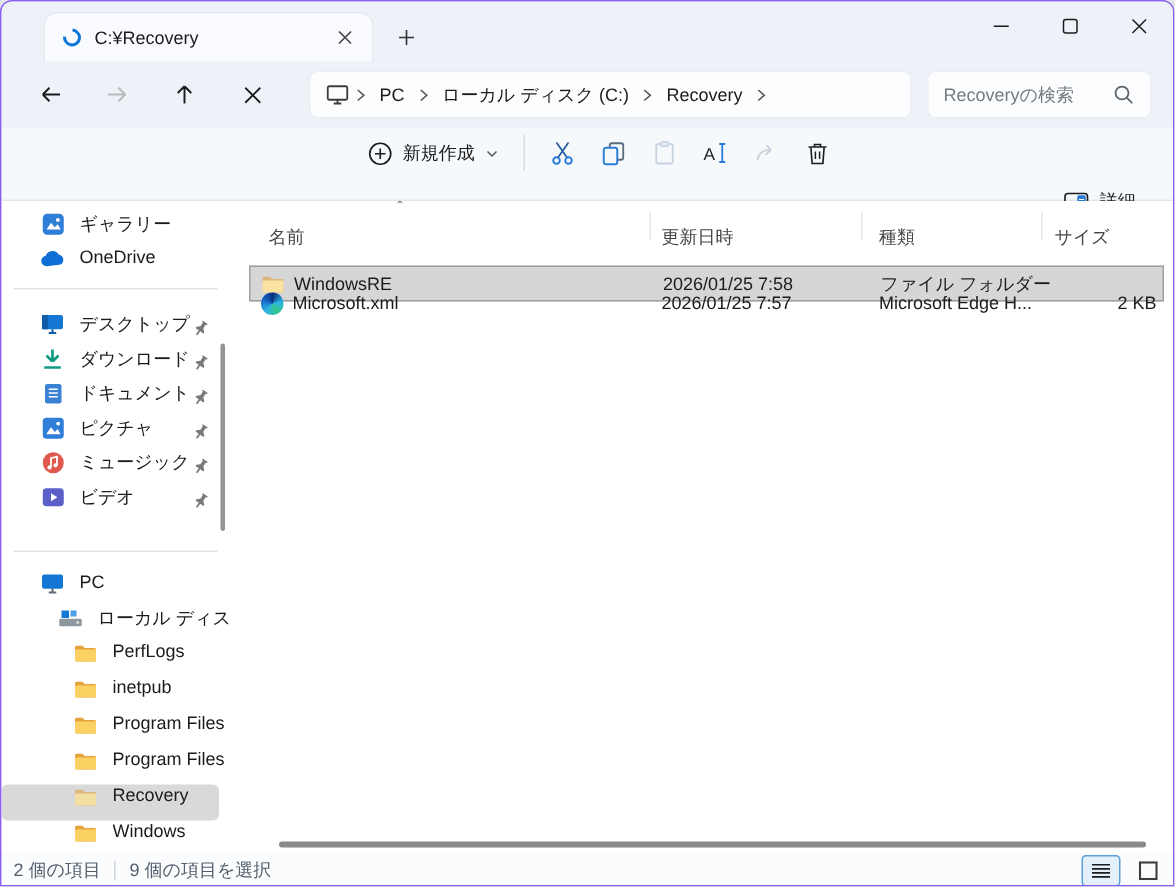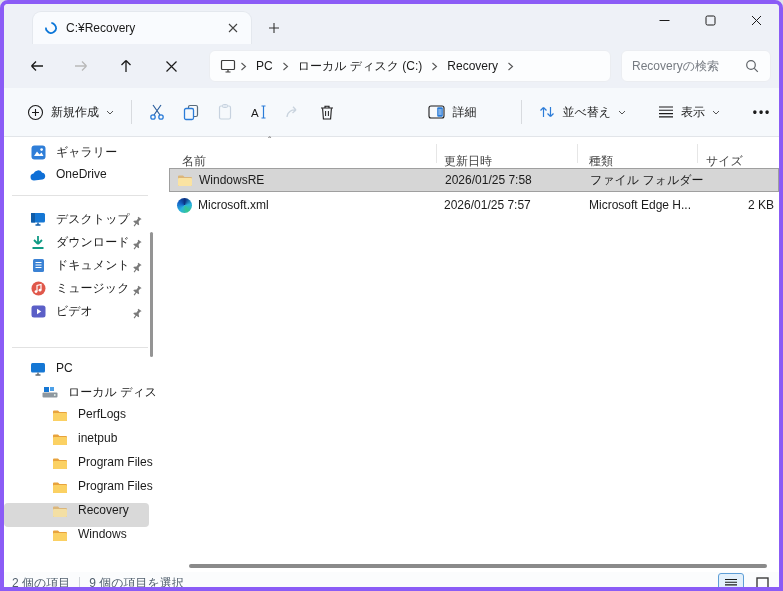--- a/index.html
+++ b/index.html
@@ -1,19 +1,19 @@
 <!DOCTYPE html>
 <html><head>
 <meta charset="utf-8">
 <style>
   * { margin:0; padding:0; box-sizing:border-box; }
   html,body { width:783px; height:591px; background:#dfe3ea; }
   body { font-family:"Liberation Sans","DejaVu Sans",sans-serif; font-size:12px; color:#1b1b1b; }
   .window { position:relative; width:783px; height:591px; background:#eff2f8; overflow:hidden;
-            border:4px solid #8b5cf6; border-radius:8px 8px 0 0;padding-left:26px; }
+            border:1px solid #8b5cf6; border-radius:8px 8px 0 0;padding-left:26px; }
 
   
   .tabbar { position:absolute; left:0; top:0; width:100%; height:40px; background:#eef1f7; }
   .tab { position:absolute; left:28px; top:7px; width:220px; height:33px; background:#f9fbfe;
          border-radius:9px 9px 0 0; border:1px solid #e4e8ee; border-bottom:none;
          display:flex; align-items:center; padding:0 8px 0 12px; }
   .spinner { width:12px; height:12px; border:2px solid #0b76d8; border-top-color:transparent;
              border-radius:50%; transform:rotate(-40deg); flex:0 0 auto; }
   .tab-title { margin-left:9px; flex:1; white-space:nowrap; overflow:hidden; }
   .icon-btn { display:flex; align-items:center; justify-content:center; cursor:default; }
@@ -30,21 +30,21 @@
   .crumb { padding:2px 5px; border-radius:4px; white-space:nowrap; }
   .crumb-sep { margin:0 4px; display:flex; align-items:center; }
   .searchbox { position:absolute; left:617px; top:6px; width:150px; height:32px; background:#fcfdfe;
                border:1px solid #ebedf1; border-radius:6px; display:flex; align-items:center; padding:0 10px; }
   .searchbox input { border:none; outline:none; background:transparent; flex:1; width:100px;
                      font:inherit; color:#1b1b1b; }
   .searchbox input::placeholder { color:#767b82; opacity:1; }
 
   
   .cmdbar { position:absolute; left:0; top:84px; width:100%; height:49px; background:#f6f9fc;
-            border-bottom:1px solid #e2e5e9; display:flex; align-items:center; }
+            border-bottom:1px solid #e2e5e9; display:flex; align-items:center;flex-direction:column; }
   .cmd-group { display:flex; align-items:center; height:100%; }
   .cmd-btn { display:flex; align-items:center; gap:7px; padding:7px 9px; border-radius:5px; white-space:nowrap; }
   .cmd-ic { width:34px; height:34px; display:flex; align-items:center; justify-content:center; border-radius:5px; }
   .vdiv { width:1px; height:24px; background:#d8dbdf; margin:0 8px; }
   .disabled { opacity:.45; }
   .dots { font-weight:bold; letter-spacing:2px; color:#1b1b1b; }
 
   
   .main { position:absolute; left:0; top:133px; width:100%; height:435px; background:#ffffff; display:flex; }
   .sidebar { position:relative; width:152px; height:100%; overflow:hidden; padding-top:7px; }
@@ -55,21 +55,21 @@
   .sb-ic { width:16px; height:16px; flex:0 0 auto; display:flex; align-items:center; justify-content:center; }
   .sb-sel { background:#d9d9d9; border-radius:4px; margin-right:7px; }
   .sb-vscroll { position:absolute; left:146px; top:95px; width:3px; height:125px; background:#949494; border-radius:2px; }
 
   .filearea { position:relative; flex:1; height:100%; }
   .lv-header { position:absolute; left:0; top:4px; width:100%; height:26px; color:#454545; }
   .lv-header .col { position:absolute; top:12px; }
   .col-sep { position:absolute; top:3px; width:1px; height:19px; background:#e6e6e6; }
   .sort-caret { position:absolute; left:112px; top:-5px; color:#6a6a6a; font-size:10px; }
   .row { position:absolute; left:13px; width:610px; height:24px; display:flex; align-items:center; }
-  .row-sel { background:#d6d6d6; border:1px solid #9f9f9f; }
+  .row-sel { background:#d6d6d6; border:1px solid #9f9f9f;margin-top:12px; }
   .cell-name { position:absolute; left:29px; white-space:nowrap; }
   .cell-date { position:absolute; left:275px; }
   .cell-type { position:absolute; left:420px; }
   .cell-size { position:absolute; left:530px; width:75px; text-align:right; }
   .file-ic { position:absolute; left:7px; width:16px; height:16px; display:flex; align-items:center; justify-content:center; }
   .hscroll { position:absolute; left:33px; bottom:4px; width:578px; height:4px; background:#8a8a8a; border-radius:2px; }
 
   
   .statusbar { position:absolute; left:0; top:568px; width:100%; height:23px; background:#fbfcfd;
                display:flex; align-items:center; color:#52606e; }
@@ -357,20 +357,35 @@
         <span class="lbl">ドキュメント</span>
         <span class="sb-pin">
           <svg width="12" height="12" viewBox="0 0 12 12" style="transform:rotate(35deg)">
               <path d="M4 1 h4 v1 h-.8 v3 l2 1.8 v1 H6.6 V11 H5.4 V7.8 H2.8 v-1 l2 -1.8 v-3 H4 Z" fill="#7a7a7a"></path>
             </svg>
           </span>
       </div>
       <div class="sb-row">
         <span class="sb-ic">
           <svg width="15" height="15" viewBox="0 0 15 15">
+              <rect x="0.5" y="0.5" width="14" height="14" rx="2.5" fill="#2f7ed8"></rect>
+              <path d="M2.8 11.5 L6 6.8 L8.6 10 L10.4 8 L12.4 11.5 Z" fill="#fff"></path>
+              <circle cx="10.8" cy="4.4" r="1.3" fill="#fff"></circle>
+            </svg>
+          </span>
+        <span class="lbl">ピクチャ</span>
+        <span class="sb-pin">
+          <svg width="12" height="12" viewBox="0 0 12 12" style="transform:rotate(35deg)">
+              <path d="M4 1 h4 v1 h-.8 v3 l2 1.8 v1 H6.6 V11 H5.4 V7.8 H2.8 v-1 l2 -1.8 v-3 H4 Z" fill="#7a7a7a"></path>
+            </svg>
+          </span>
+      </div>
+      <div class="sb-row">
+        <span class="sb-ic">
+          <svg width="15" height="15" viewBox="0 0 15 15">
               <circle cx="7.5" cy="7.5" r="7" fill="#e0584b"></circle>
               <path d="M6 10.5 V4.5 l4 -1 V9" stroke="#fff" stroke-width="1.2" fill="none"></path>
               <circle cx="5" cy="10.6" r="1.4" fill="#fff"></circle>
               <circle cx="9" cy="9.2" r="1.4" fill="#fff"></circle>
             </svg>
           </span>
         <span class="lbl">ミュージック</span>
         <span class="sb-pin">
           <svg width="12" height="12" viewBox="0 0 12 12" style="transform:rotate(35deg)">
               <path d="M4 1 h4 v1 h-.8 v3 l2 1.8 v1 H6.6 V11 H5.4 V7.8 H2.8 v-1 l2 -1.8 v-3 H4 Z" fill="#7a7a7a"></path>

